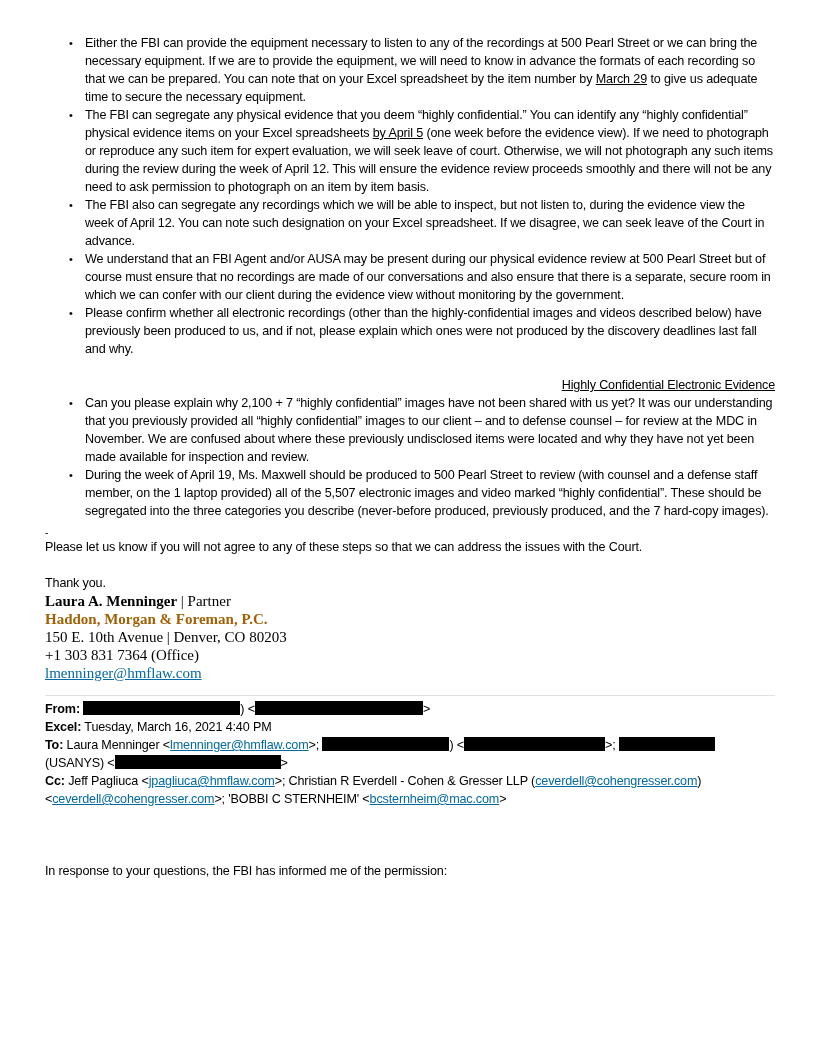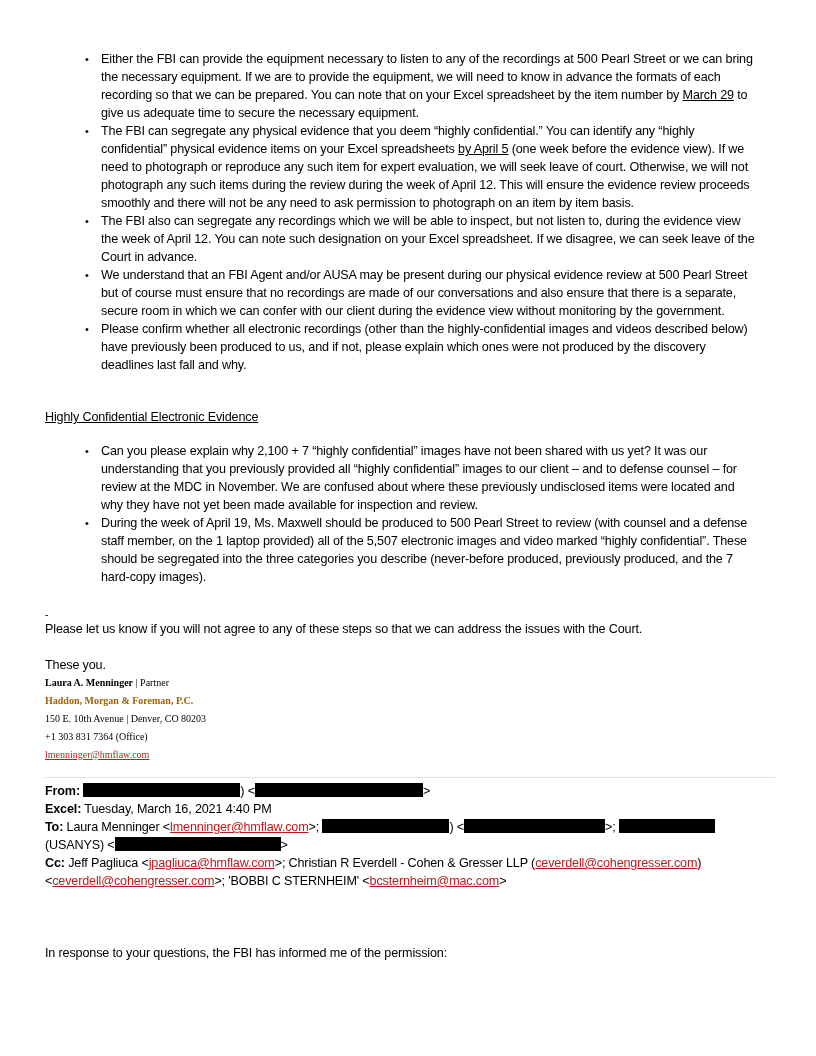--- a/index.html
+++ b/index.html
@@ -2,32 +2,32 @@
 <html><head>
 <meta charset="utf-8">
 <style>
   html, body { margin: 0; padding: 0; background: #ffffff; }
   body { width: 816px; height: 1056px; position: relative; overflow: hidden; }
   .page {
     position: absolute; left: 45px; top: 34px; width: 730px;
     font-family: "Liberation Sans", sans-serif; font-size: 12.6px; line-height: 18px; color: #000;
     letter-spacing: -0.15px;
   }
-  ul.bullets { margin: 16px; padding: 0 0 0 40px; list-style: none; }
+  ul.bullets { margin: 0; padding: 0 0 0 40px; list-style: none; }
   ul.bullets li { position: relative; }
   ul.bullets li::before {
     content: "\2022"; position: absolute; left: -16px; top: 0; font-size: 11px;
   }
   .u { text-decoration: underline; }
   .gap { height: 18px; }
-  .heading-u { text-decoration: underline; }
-  .sig { font-family: "Liberation Serif", serif; font-size: 10px; line-height: 18px; letter-spacing: 0; }
+  .heading-u { text-decoration: underline; text-align: right; }
+  .sig { font-family: "Liberation Serif", serif; font-size: 15px; line-height: 18px; letter-spacing: 0; }
   .sig .bold { font-weight: bold; }
   .sig .firm { color: #a16207; font-weight: bold; }
-  .sig a, .link { color: #b91c1c; text-decoration: underline; }
+  .sig a, .link { color: #0369a1; text-decoration: underline; }
   .divider { border-top: 1px solid #e1e1e1; margin-top: 13px; margin-bottom: 4px; }
   .hdr b { font-weight: bold; }
   .redact { display: inline-block; background: #000; height: 14px; vertical-align: -2px; }
   .dash { font-size: 10px; line-height: 10px; height: 10px; }
 </style>
 </head>
 <body>
 
 <div class="page">
 
@@ -44,21 +44,21 @@
 
   <ul class="bullets">
     <li>Can you please explain why 2,100 + 7 “highly confidential” images have not been shared with us yet?  It was our understanding that you previously provided all “highly confidential” images to our client – and to defense counsel – for review at the MDC in November.  We are confused about where these previously undisclosed items were located and why they have not yet been made available for inspection and review.</li>
     <li>During the week of April 19, Ms. Maxwell should be produced to 500 Pearl Street to review (with counsel and a defense staff member, on the 1 laptop provided) all of the 5,507 electronic images and video marked “highly confidential”.  These should be segregated into the three categories you describe (never-before produced, previously produced, and the 7 hard-copy images).</li>
   </ul>
 
   <div style="height:8px"></div>
   <div class="dash">-</div>
   <div>Please let us know if you will not agree to any of these steps so that we can address the issues with the Court.</div>
   <div class="gap"></div>
-  <div>These you.</div>
+  <div>Thank you.</div>
 
   <div class="sig">
     <div><span class="bold">Laura A. Menninger</span><span> | </span><span>Partner</span></div>
     <div class="firm">Haddon, Morgan &amp; Foreman, P.C.</div>
     <div>150 E. 10th Avenue | Denver, CO 80203</div>
     <div>+1 303 831 7364 (Office)</div>
     <div><a>lmenninger@hmflaw.com</a></div>
   </div>
 
   <div class="divider"></div>

